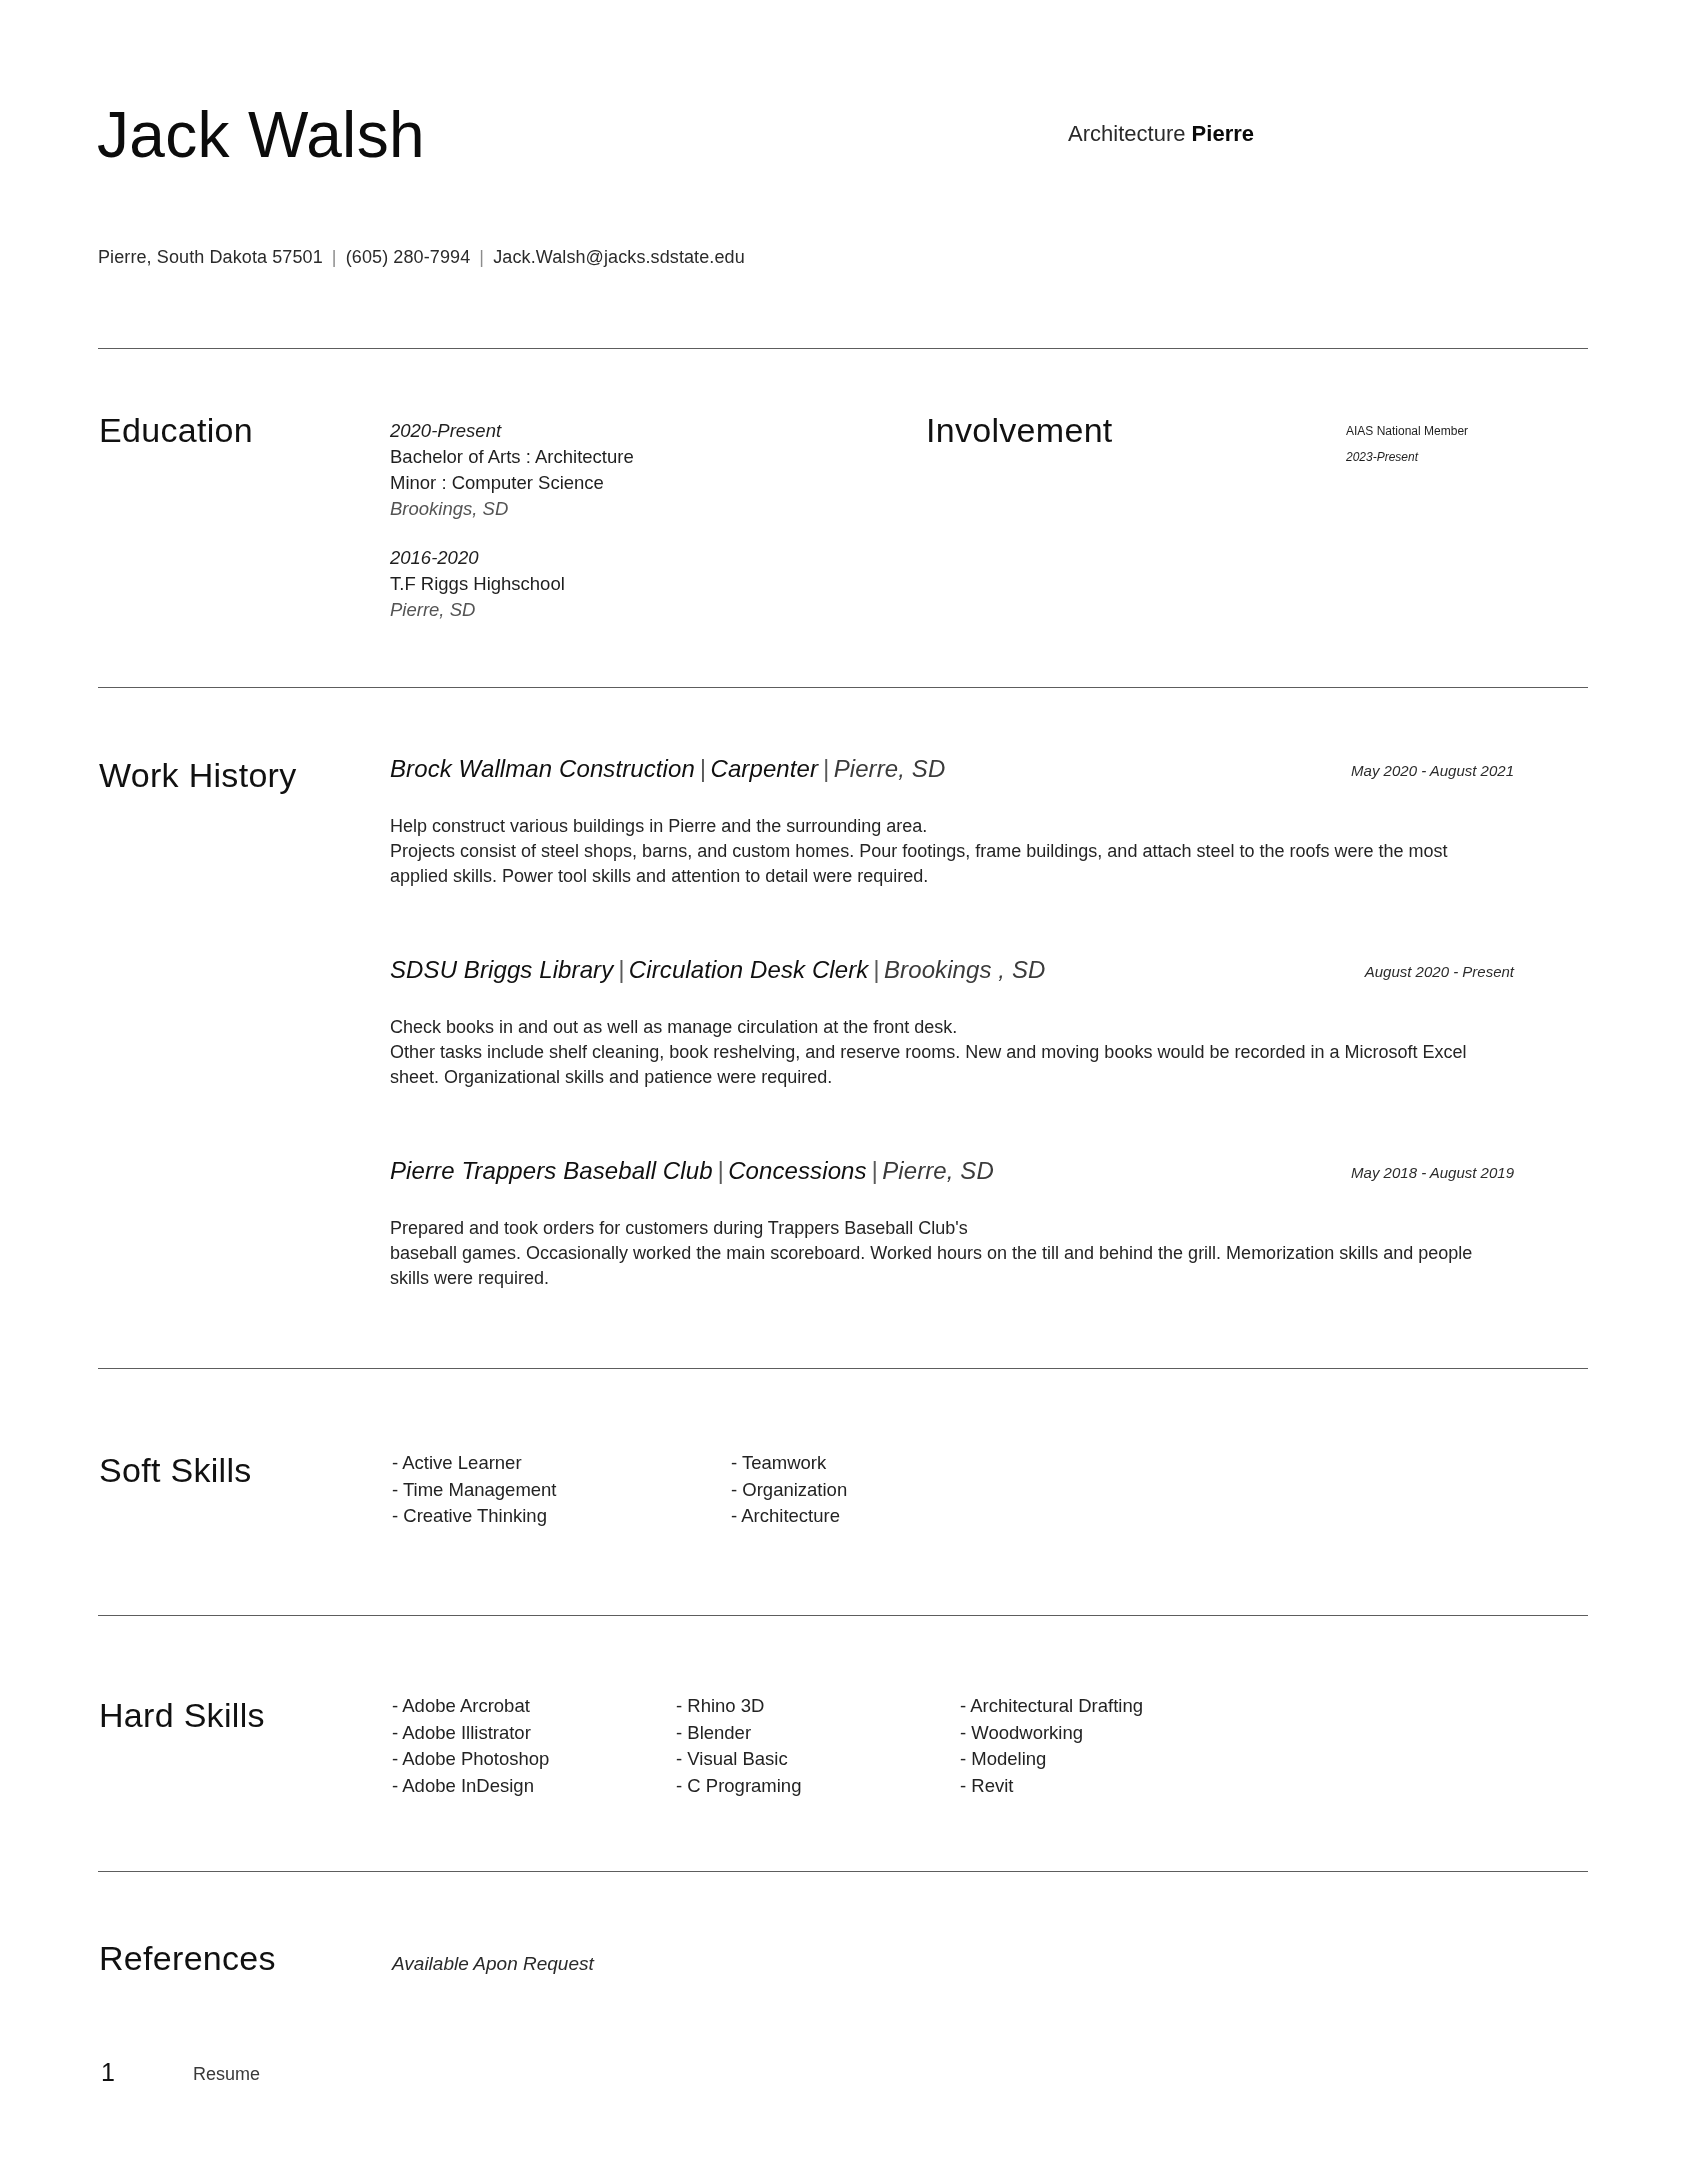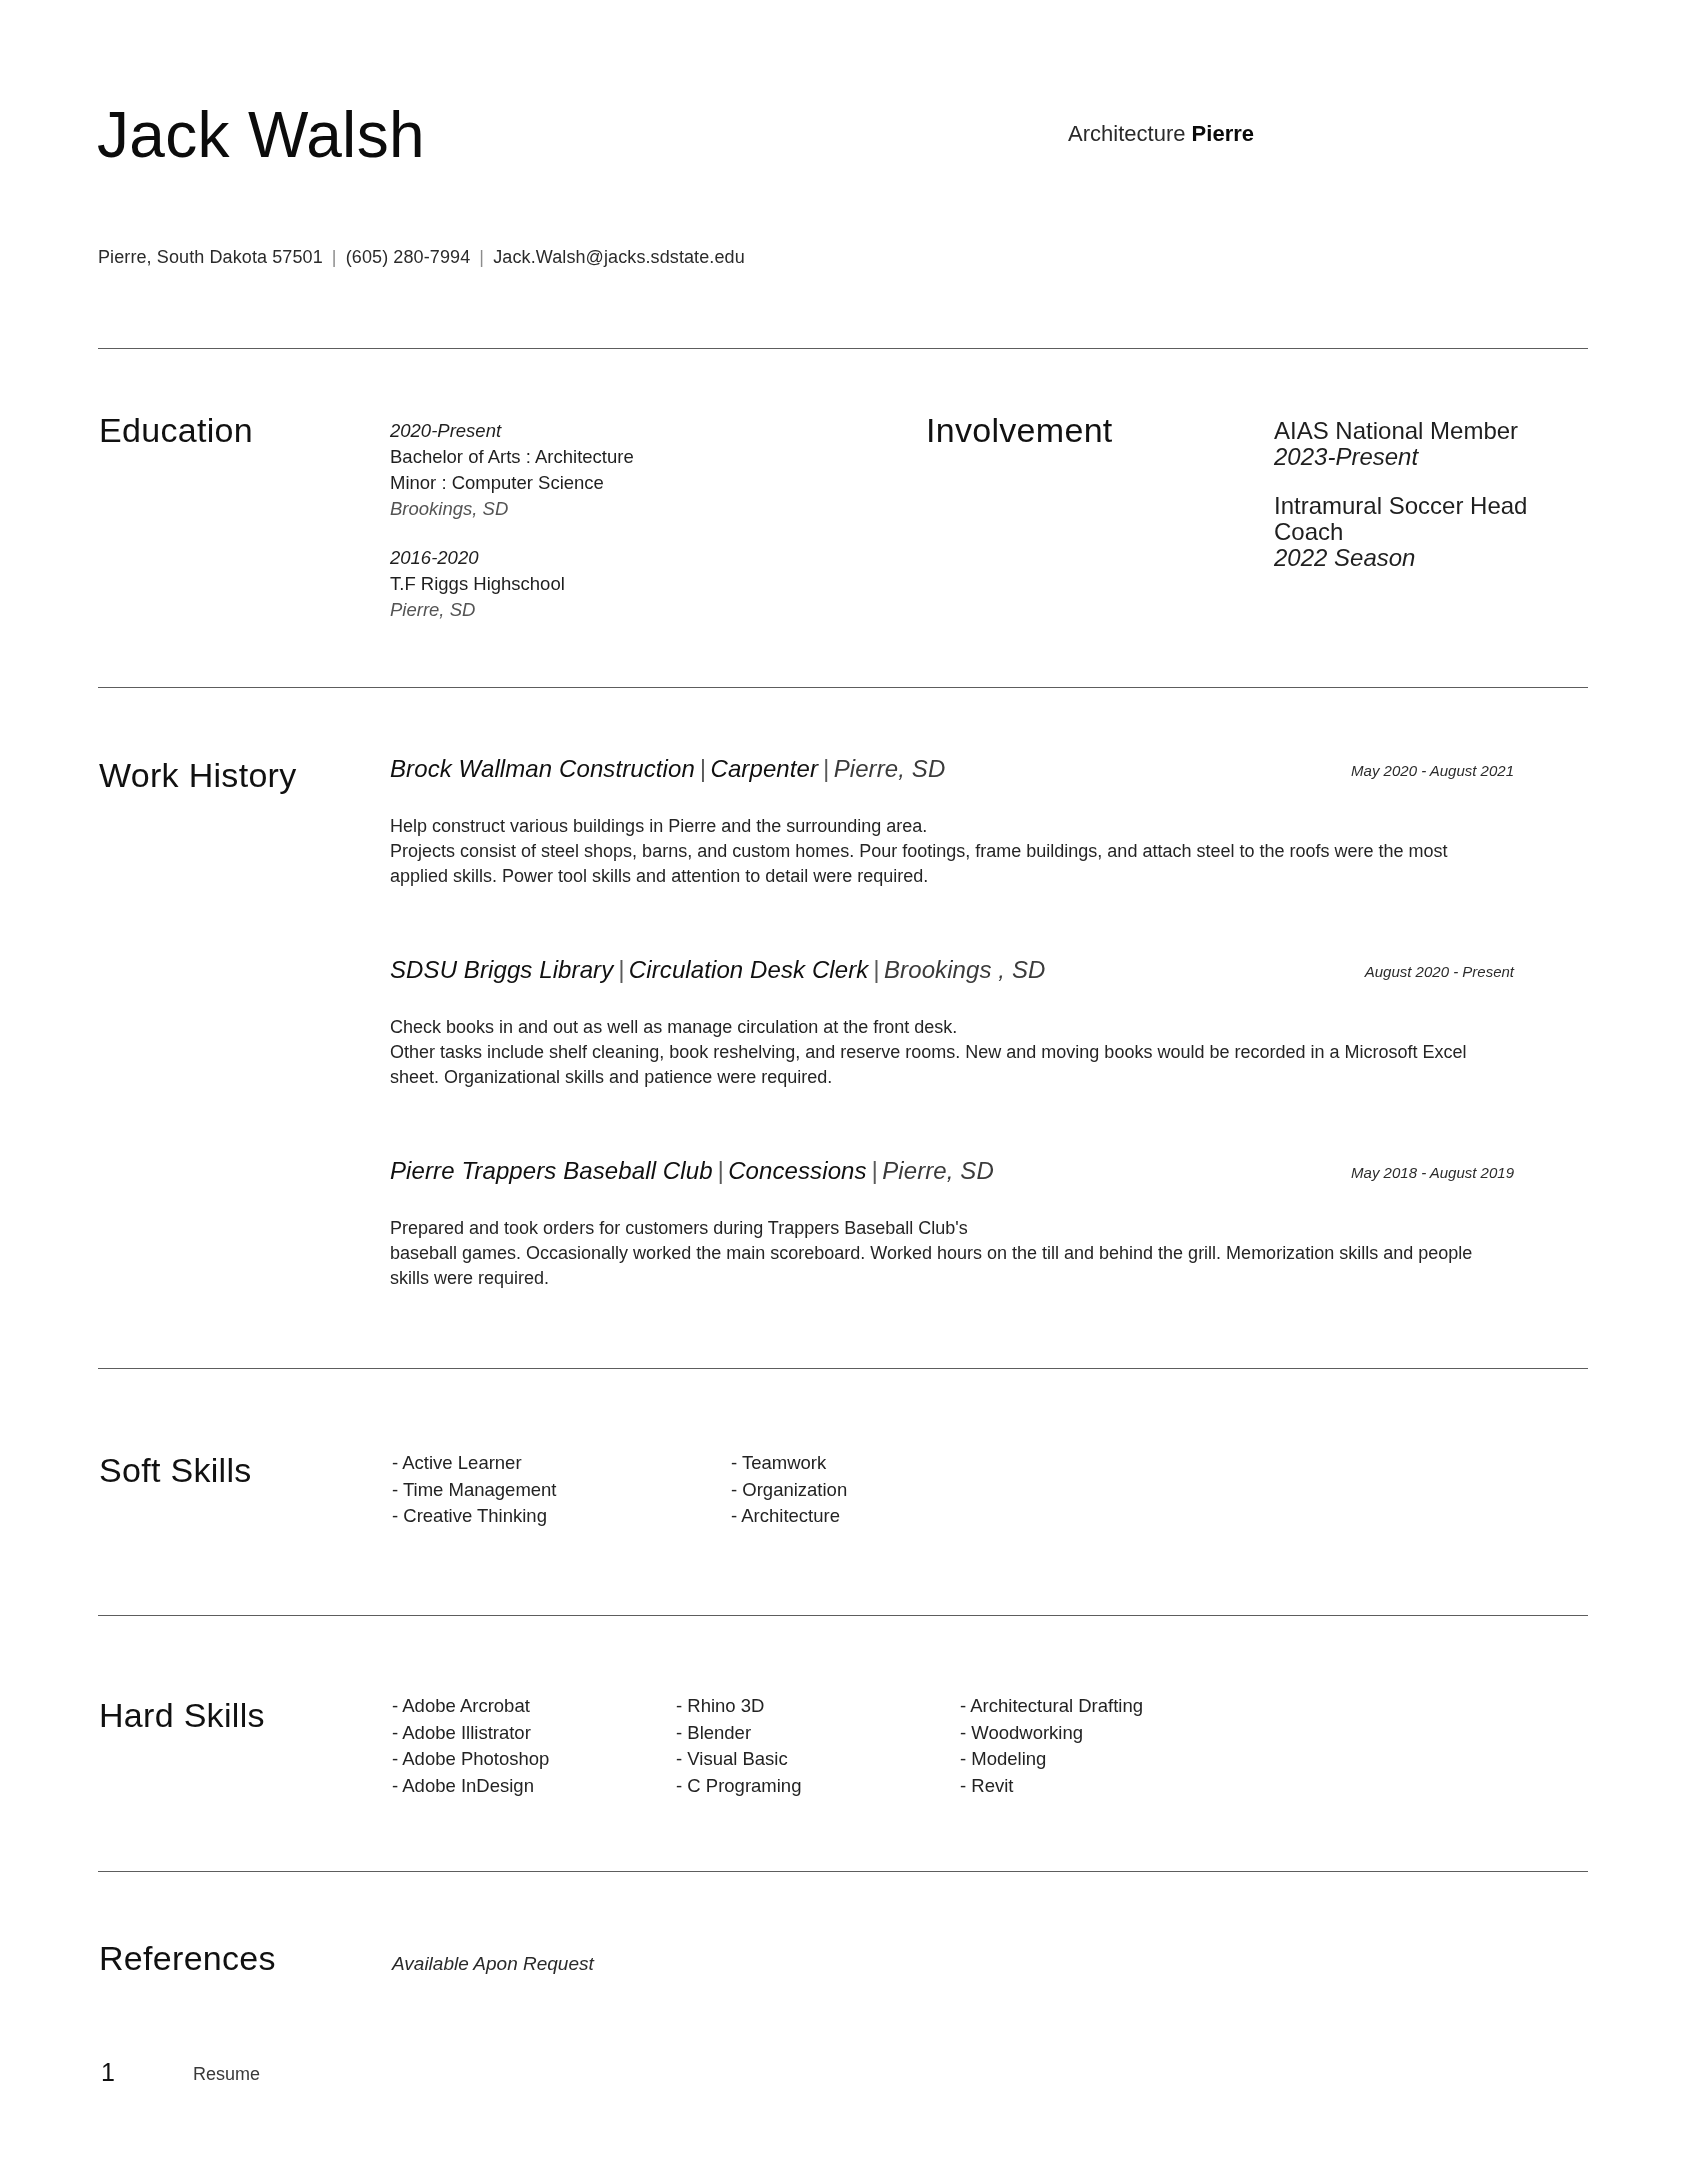--- a/index.html
+++ b/index.html
@@ -102,24 +102,24 @@
     left: 390px;
     top: 386px;
     width: 503px;
     font-size: 18.5px;
     line-height: 26px;
     color: #1f1f1f;
     font-weight: 300;
   }
   .inv-body {
     position: absolute;
-    left: 1274px;
+    left: 1346px;
     top: 386px;
     width: 284px;
-    font-size: 24px;
+    font-size: 12px;
     line-height: 26px;
     color: #1f1f1f;
     font-weight: 300;
   }
   .entry-block { margin-bottom: 22.5px; }
   .entry-block:last-child { margin-bottom: 0; }
   .ital { font-style: italic; }
   .muted-ital { font-style: italic; color: #545454; }
 
   
@@ -282,24 +282,20 @@
     </div>
   </div>
 
   <div class="section-title inv-title">Involvement</div>
 
   <div class="inv-body">
     <div class="entry-block">
       <div>AIAS National Member</div>
       <div class="ital">2023-Present</div>
     </div>
-    <div class="entry-block">
-      <div>Intramural Soccer Head Coach</div>
-      <div class="ital">2022 Season</div>
-    </div>
   </div>
 
   <div class="rule" style="top:655px"></div>
 
   <div class="section-title wh-title">Work History</div>
 
   <div class="wh-list">
 
     <div class="job">
       <div class="job-head">

